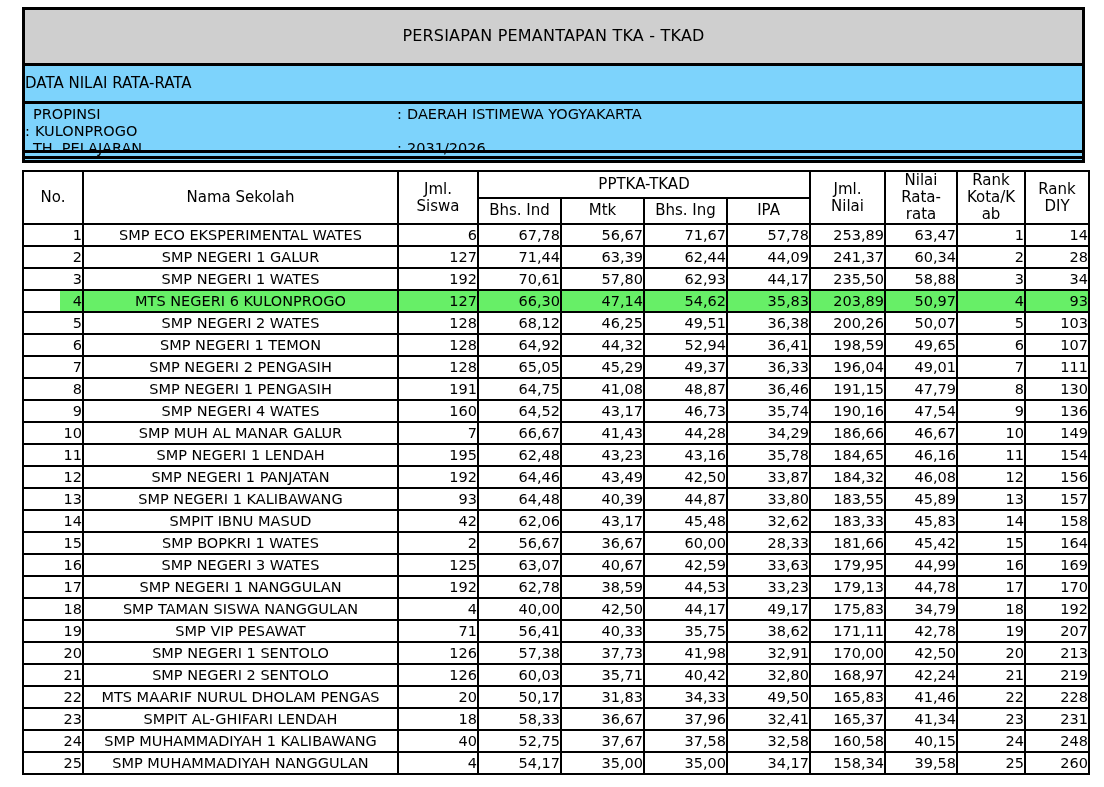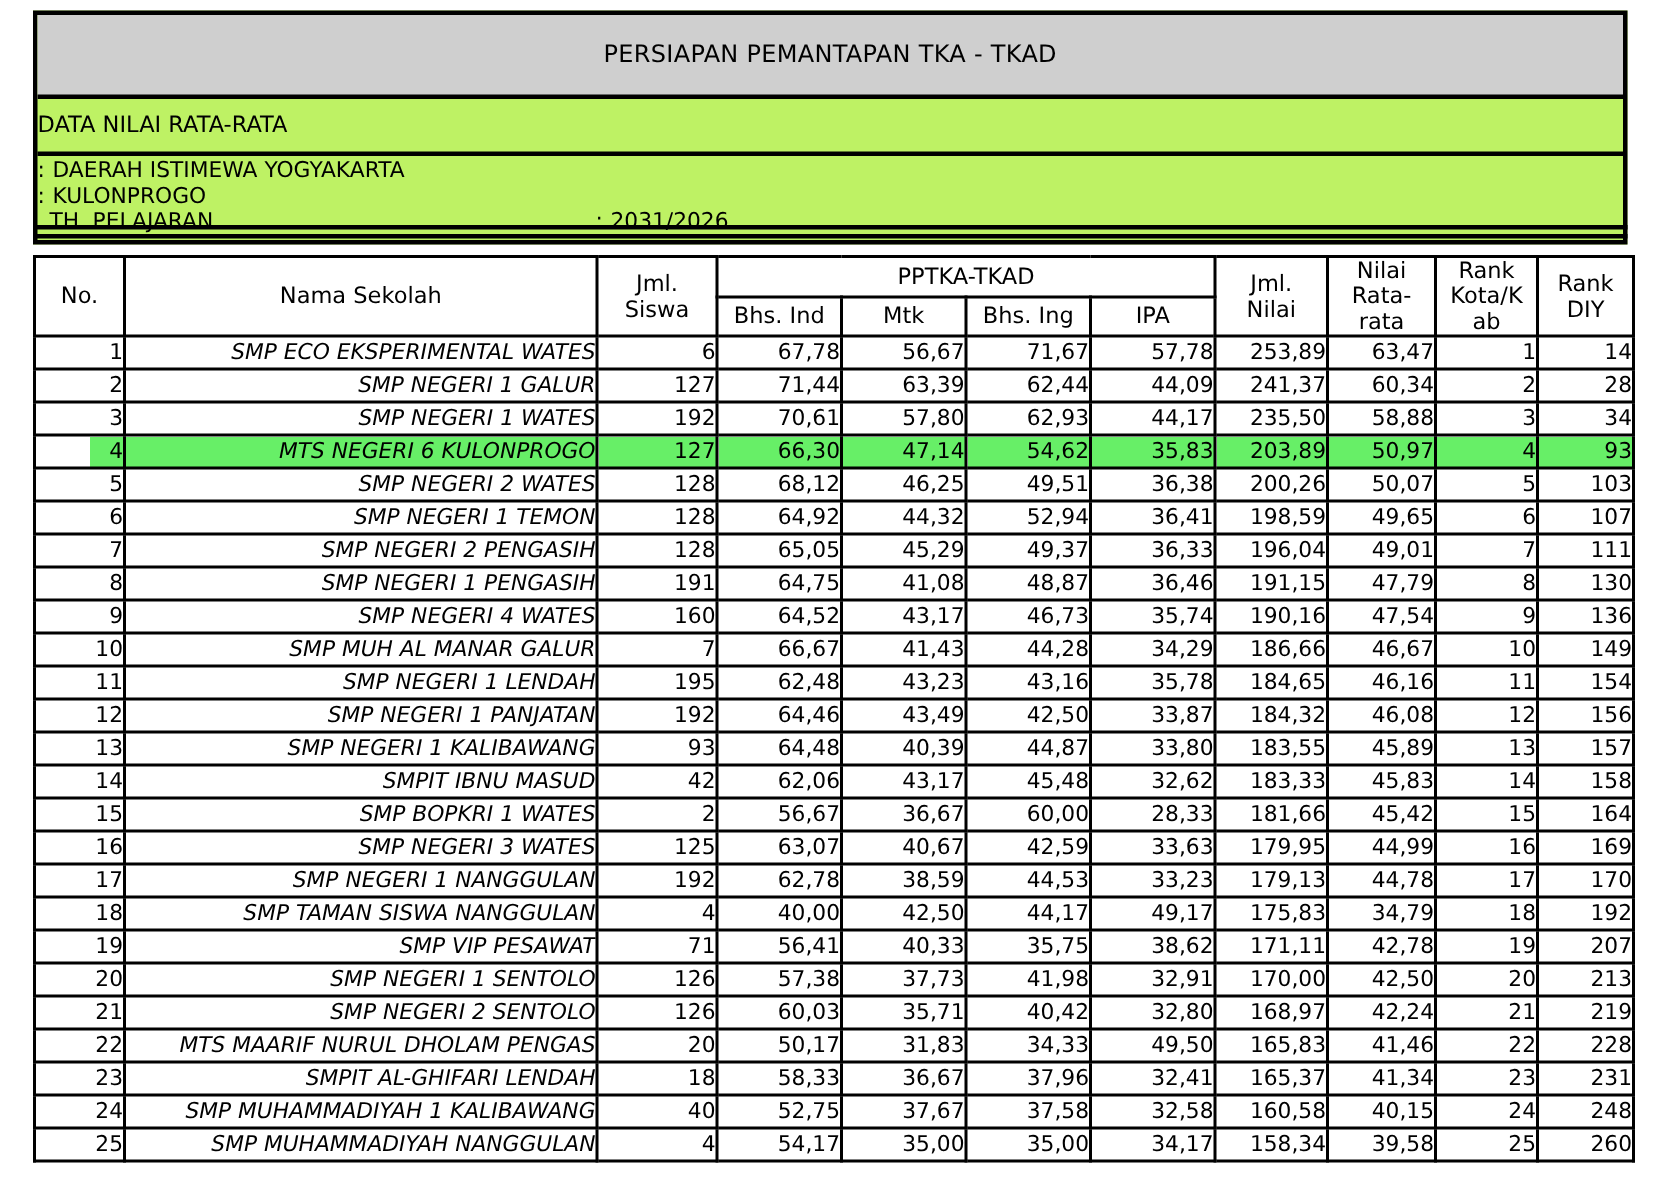--- a/index.html
+++ b/index.html
@@ -23,21 +23,21 @@
   }
 
   
   .hdr-block {
     position: absolute;
     left: 22px;
     top: 7px;
     width: 1063px;
     border: 3px solid #000;
     box-sizing: border-box;
-    background: #bef264;
+    background: #7dd3fc;
   }
   .hdr-title {
     background: #cfcfcf;
     text-align: center;
     font-size: 16px;
     line-height: 1;
     padding: 18px 0 19px 0;
     border-bottom: 3px solid #000;
     letter-spacing: 0.2px;
   }
@@ -105,21 +105,21 @@
     text-align: center;
     vertical-align: middle;
     font-size: 15px;
     line-height: 17px;
   }
   thead .hcell { padding: 2px 2px; }
 
   
   tbody td { height: 20px; vertical-align: middle; }
   td.c-no   { text-align: right; padding-right: 3px; }
-  td.c-name { text-align: right;  padding-left: 3px; font-style: italic; }
+  td.c-name { text-align: center;  padding-left: 3px; }
   td.c-num  { text-align: right; padding-right: 4px; }
 
   tr.hl td { background: #67ef67; }
   
   tr.hl td.c-no {
     background: linear-gradient(to right, #ffffff 0%, #ffffff 62%, #67ef67 62%, #67ef67 100%);
   }
 </style>
 </head>
 <body>
@@ -127,20 +127,21 @@
 <div id="sheet">
 
   <div class="hdr-block">
 
     <div class="hdr-title">PERSIAPAN PEMANTAPAN TKA - TKAD</div>
 
     <div class="hdr-sub">DATA NILAI RATA-RATA</div>
 
     <div class="hdr-info">
       <div class="info-row">
+        <span class="info-label">PROPINSI</span>
         <span class="info-colon">:</span>
         <span class="info-value">DAERAH ISTIMEWA YOGYAKARTA</span>
       </div>
       <div class="info-row">
         <span class="info-colon">:</span>
         <span class="info-value">KULONPROGO</span>
       </div>
       <div class="info-row">
         <span class="info-label">TH. PELAJARAN</span>
         <span class="info-colon">:</span>

